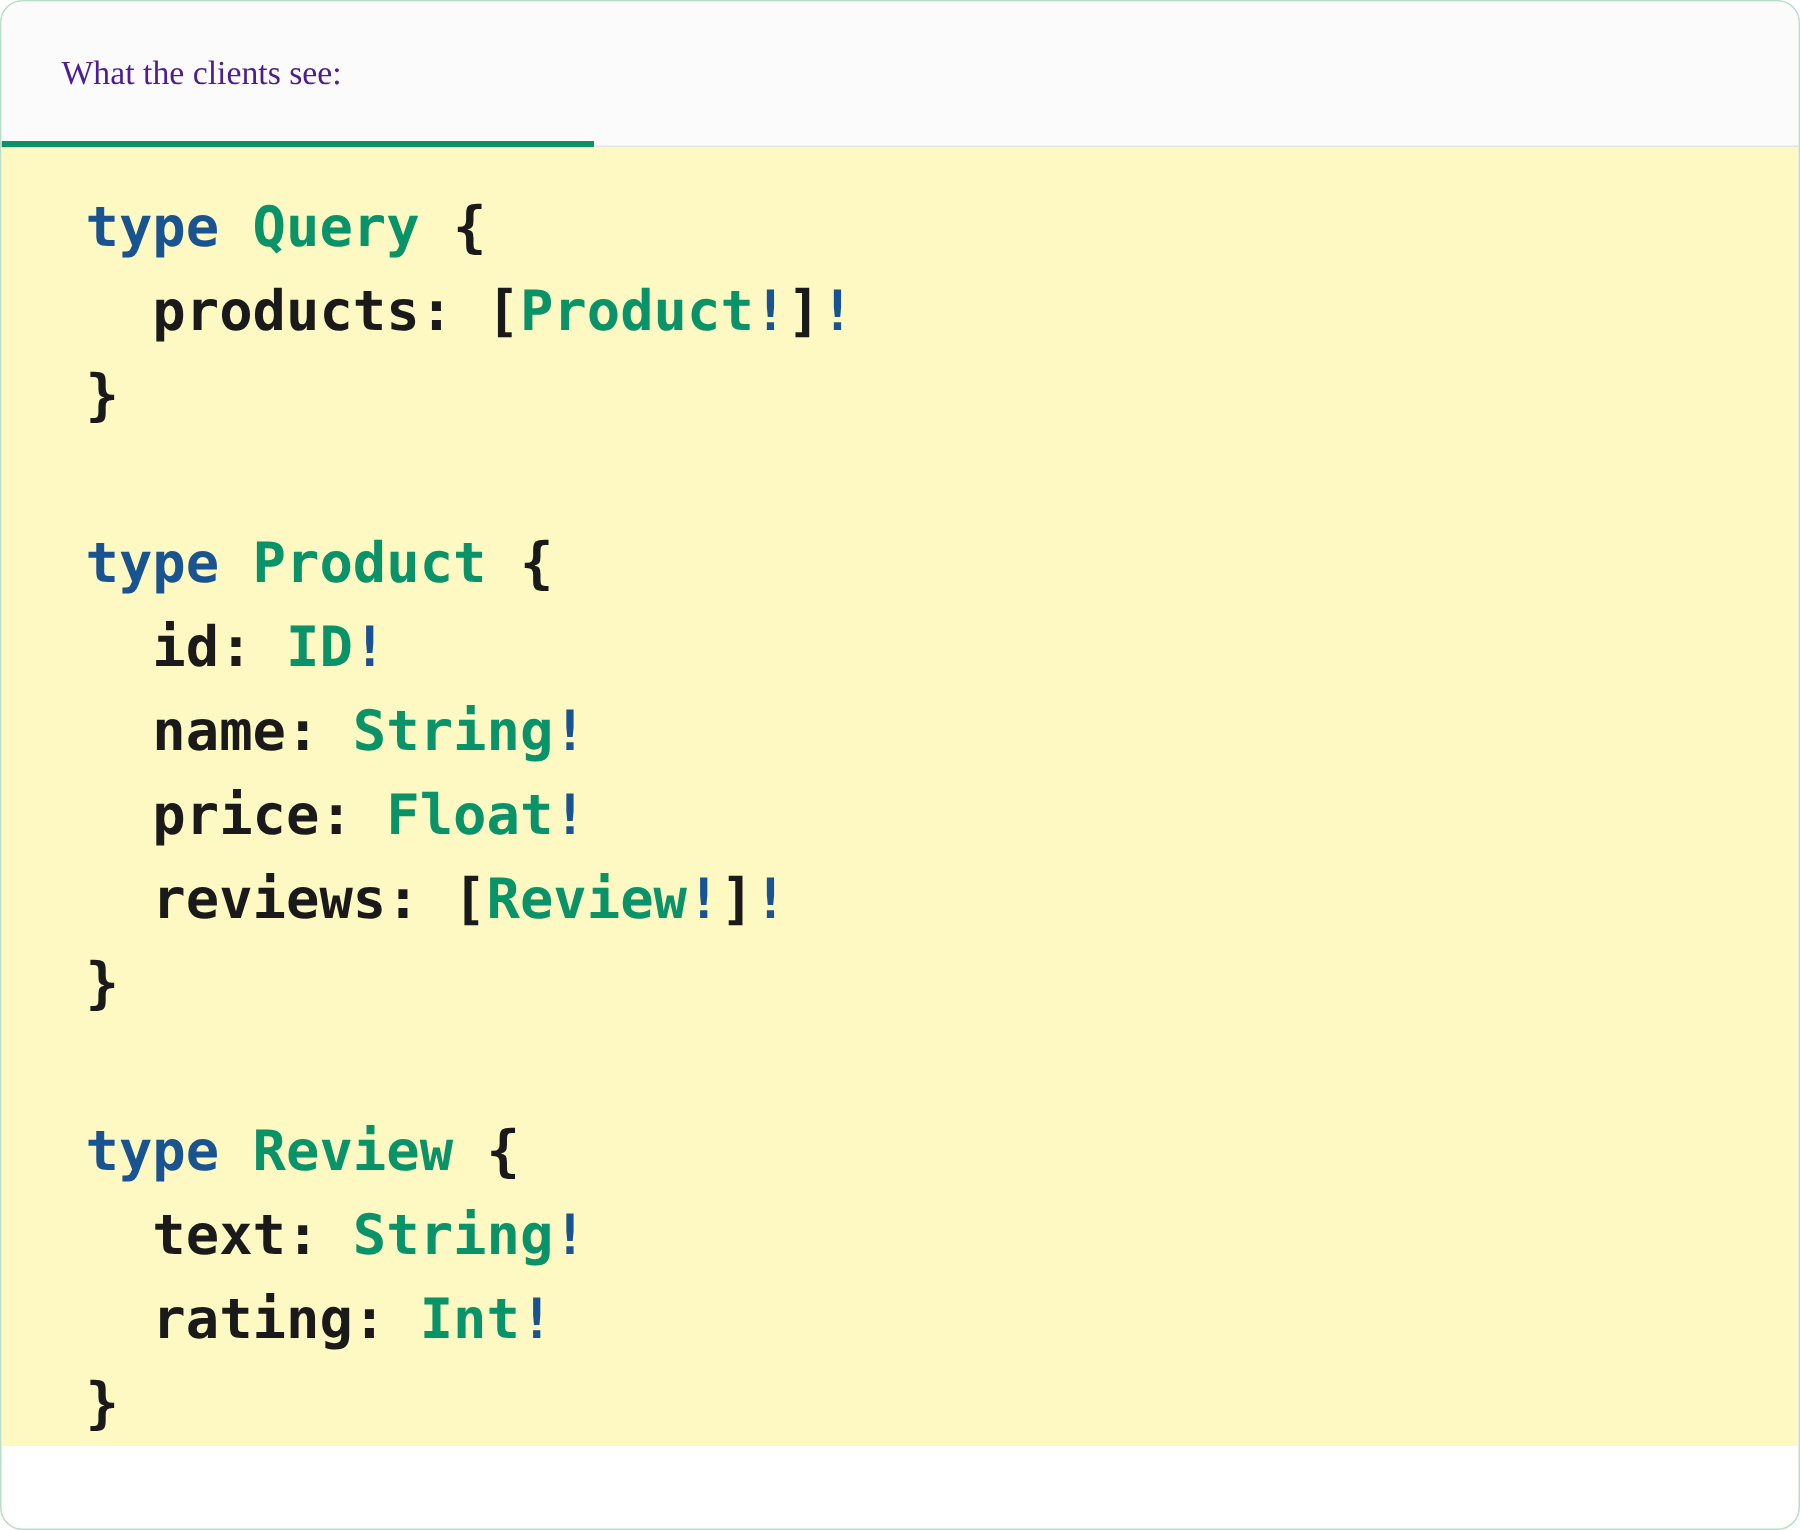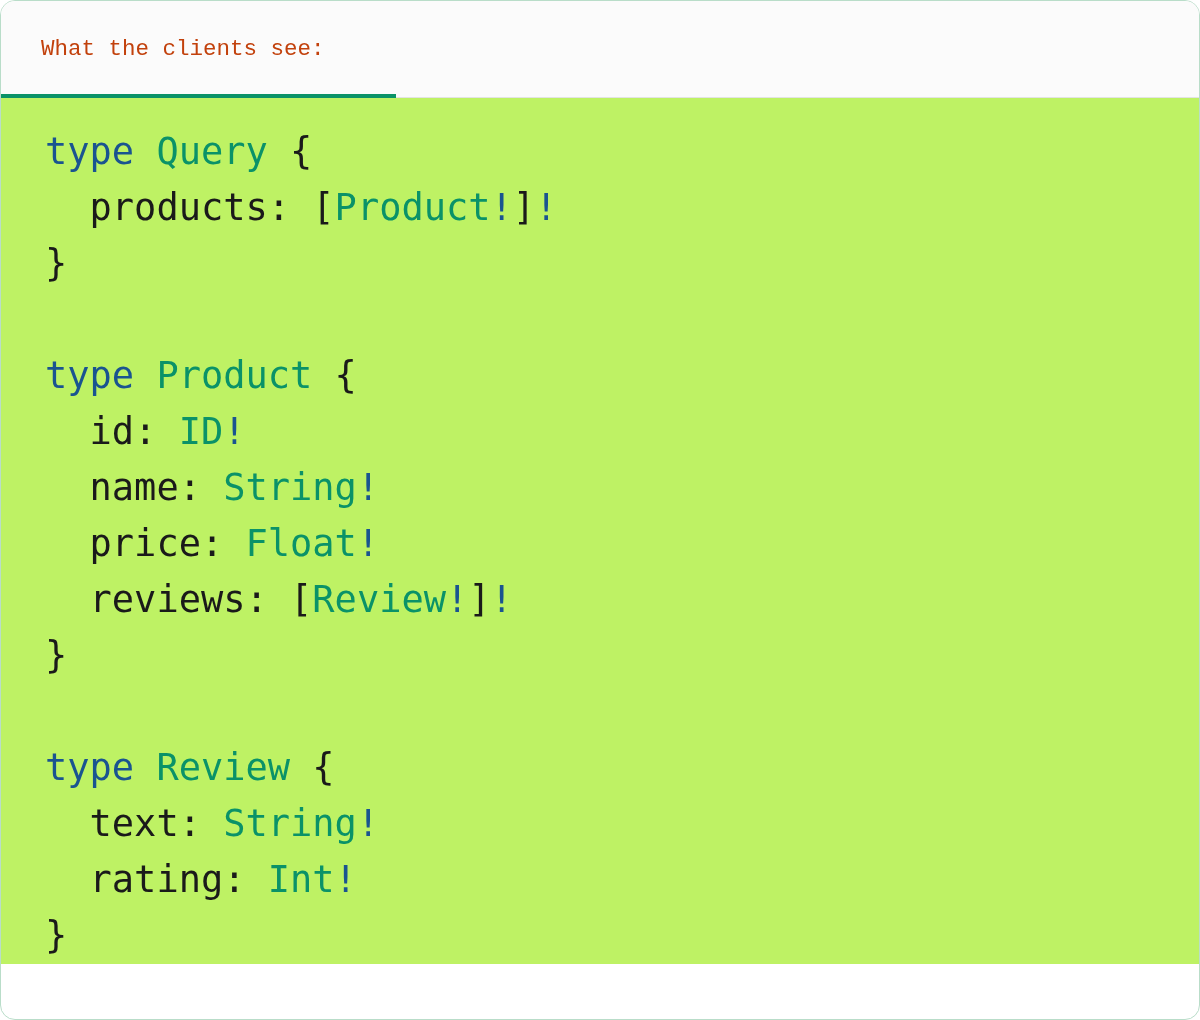--- a/index.html
+++ b/index.html
@@ -38,40 +38,41 @@
   .tab {
     position: relative;
     height: 100%;
     box-sizing: border-box;
     display: flex;
     align-items: center;
     padding: 0 40px 0 40px;
     width: 395px;
   }
   .tab-label {
-    font-family: Liberation Mono, monospace;
+    font-family: Liberation Serif, serif;
     font-size: 22.5px;
     line-height: 1;
-    color: #c2410c;
+    color: #4c1d95;
     white-space: nowrap;
   }
   .tab-underline {
     position: absolute;
     left: 0;
     bottom: -1px;
     width: 395px;
     height: 4px;
     background: #0a9268;
   }
 
   
   .code-area {
     box-sizing: border-box;
-    padding: 26px 0 0 4px;
-    background: #bef264;
+    padding: 26px 0 0 16px;
+    background: #fef9c3;
+    font-weight: bold;
   }
   .code {
     margin: 0;
     padding: 0 0 0 40px;
     font-family: "DejaVu Sans Mono", monospace;
     font-size: 37px;
     line-height: 56px;
     white-space: pre;
     color: #1a1a1a;
     letter-spacing: 0;

